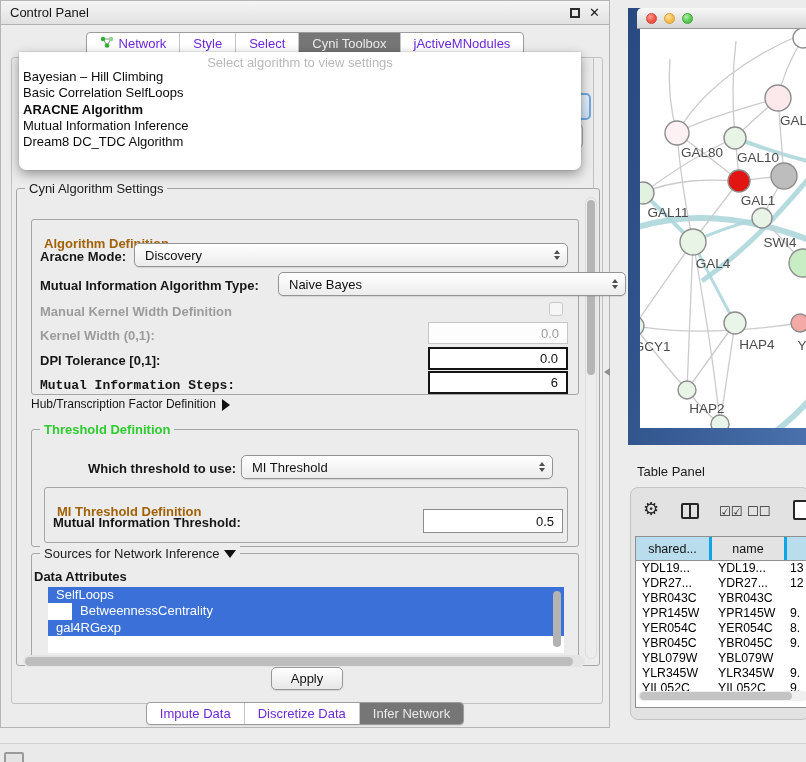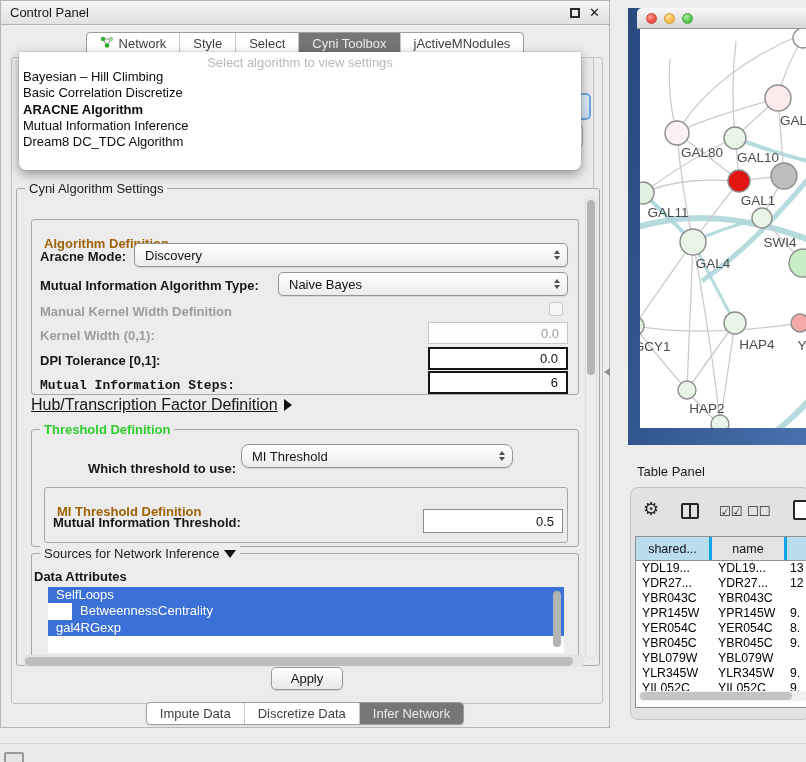--- a/index.html
+++ b/index.html
@@ -19,21 +19,21 @@
         background:linear-gradient(#f5f5f5,#e1e1e1); border-bottom:1px solid #b2b2b2;
         display:flex; align-items:center; padding:0 9px; font-size:13px; color:#161616; }
   .win-btns { margin-left:auto; display:flex; align-items:center; gap:9px; }
   .float-btn { width:10px; height:10px; border:2px solid #2b2b2b; background:transparent; }
   .close-btn { font-size:13px; font-weight:bold; color:#1b1b1b; line-height:10px; }
 
   .cp-tabs { position:absolute; top:31px; left:0; width:100%; display:flex; justify-content:center; }
   .seg { display:inline-flex; border:1px solid #9d9d9d; border-radius:4px; overflow:hidden;
          background:#fff; height:23px; box-shadow:0 1px 1px rgba(0,0,0,.08); }
   .seg .tab { display:flex; align-items:center; gap:5px; padding:0 13px; font-size:13px;
-         color:#404040; border-left:1px solid #c6c6c6; white-space:nowrap; }
+         color:#6d28d9; border-left:1px solid #c6c6c6; white-space:nowrap; }
   .seg .tab:first-child { border-left:none; }
   .seg .tab.active { background:#767676; color:#ebebeb; }
 
   .cp-content { position:absolute; left:10px; top:56px; width:592px; height:647px;
         border:1px solid #c2c2c2; border-radius:3px; background:#ececec; }
 
   
   .grp { position:absolute; border:1px solid #a6a6a6; border-radius:3px; }
   .grp>.lg { position:absolute; top:-8px; left:8px; background:#ececec; padding:0 4px;
         font-size:13px; color:#1c1c1c; white-space:nowrap; display:flex; align-items:center; gap:4px;}
@@ -198,21 +198,21 @@
         <span class="lbl" style="left:8px; top:29px;">Aracne Mode:</span>
         <div class="combo" style="left:102px; top:23px; width:434px;">
           <span>Discovery</span>
           <span class="spin">
               <i class="up"></i>
               <i class="dn"></i>
             </span>
         </div>
 
         <span class="lbl" style="left:8px; top:58px;">Mutual Information Algorithm Type:</span>
-        <div class="combo" style="left:246px; top:52px; width:290px;">
+        <div class="combo" style="left:246px; top:52px; width:348px;">
           <span>Naive Bayes</span>
           <span class="spin">
               <i class="up"></i>
               <i class="dn"></i>
             </span>
         </div>
 
         <span class="lbl dis" style="left:8px; top:84px;">Manual Kernel Width Definition</span>
         <span class="chk" style="left:517px; top:82px;"></span>
 
@@ -226,29 +226,29 @@
           <span>0.0</span>
         </div>
 
         <span class="lbl" style="left:8px; top:158px;font-family:Liberation Mono, monospace;">Mutual Information Steps:</span>
         <div class="field strong" style="left:396px; top:151px; width:140px;">
           <span>6</span>
         </div>
       </div>
 
       <div class="abs" style="left:14px; top:208px; display:flex; align-items:center;">
-        <span class="lbl plain" style="position:static; font-size:16px;text-decoration:underline;">Hub/Transcription Factor Definition</span>
+        <span class="lbl plain" style="position:static; font-size:12px;">Hub/Transcription Factor Definition</span>
         <span class="tri-right"></span>
       </div>
 
       <div class="grp" style="left:14px; top:240px; width:548px; height:118px;">
         <span class="lg green">Threshold Definition</span>
 
         <span class="lbl" style="left:56px; top:31px;">Which threshold to use:</span>
-        <div class="combo" style="left:209px; top:14px; width:272px;border-radius:8px;">
+        <div class="combo" style="left:209px; top:25px; width:312px;">
           <span>MI Threshold</span>
           <span class="spin">
               <i class="up"></i>
               <i class="dn"></i>
             </span>
         </div>
 
         <div class="grp" style="left:12px; top:57px; width:524px; height:56px;">
           <span class="lg blue">MI Threshold Definition</span>
           <span class="lbl" style="left:8px; top:27px;">Mutual Information Threshold:</span>
@@ -297,21 +297,21 @@
   </div>
 
   <div class="frag-combo"></div>
   <div class="frag-box"></div>
   <div class="frag-line"></div>
 
   <div id="popup">
     <div class="dd-prompt">Select algorithm to view settings</div>
     <div id="dd-items">
         <div class="dd-item">Bayesian – Hill Climbing</div>
-        <div class="dd-item">Basic Correlation Discretize</div>
+        <div class="dd-item">Basic Correlation SelfLoops</div>
         <div class="dd-item bold">ARACNE Algorithm</div>
         <div class="dd-item">Mutual Information Inference</div>
         <div class="dd-item">Dream8 DC_TDC Algorithm</div>
       </div>
   </div>
 </div>
 
 <div id="nw">
   <div class="nw-titlebar">
     <span class="dot red"></span>

